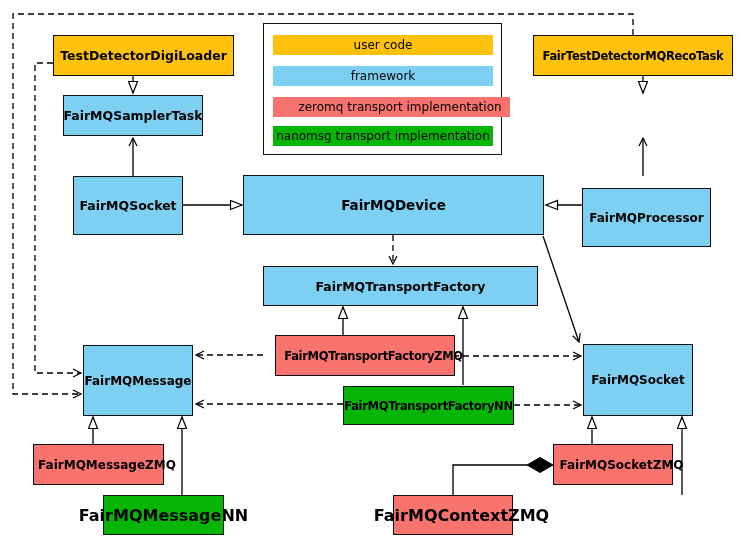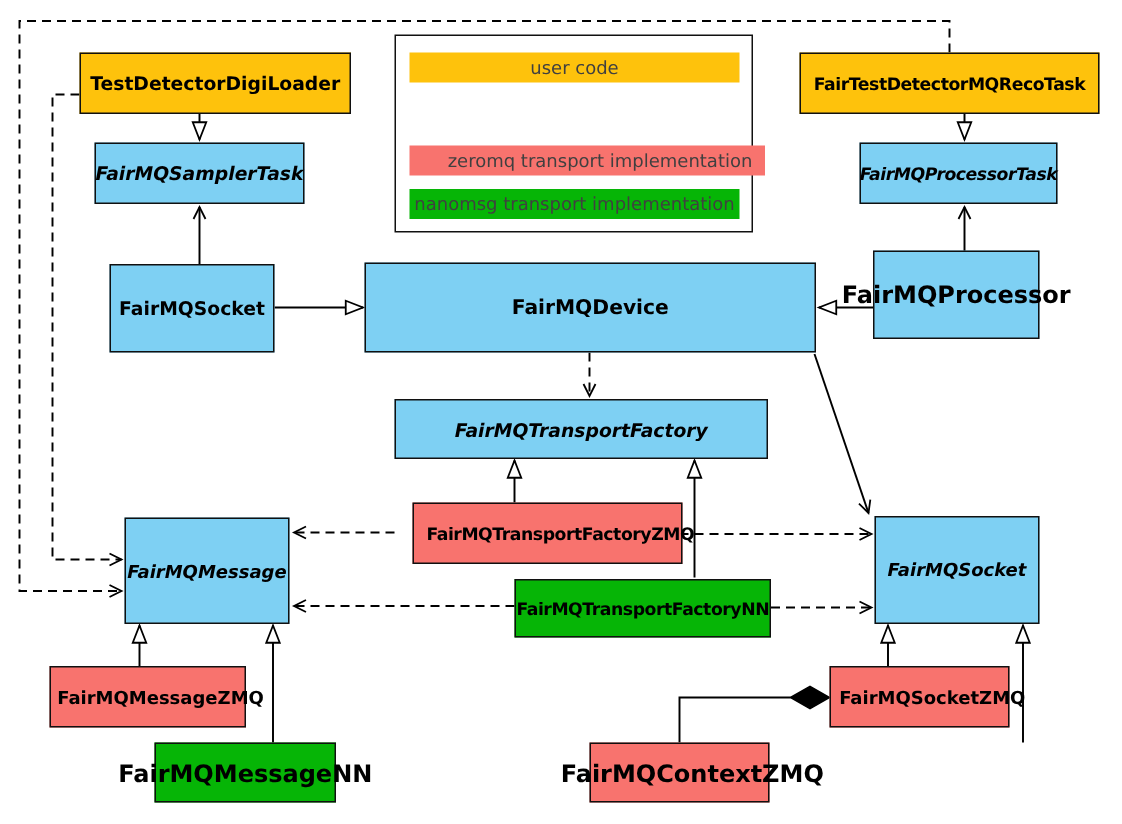--- a/index.html
+++ b/index.html
@@ -17,35 +17,35 @@
   #chev path{fill:none;stroke:var(--c-line,#000);stroke-width:1.2;}
   .diamond{fill:var(--c-line,#000);stroke:var(--c-line,#000);}
   .node{
     position:absolute;
     box-sizing:border-box;
     border:1.4px solid var(--c-node_border,#000);
     display:flex;align-items:center;justify-content:center;
     font-weight:bold;font-size:12.5px;color:#000000;
     white-space:nowrap;text-align:center;
   }
-  .node.abstract{font-style:italic;text-align:center;}
+  .node.abstract{text-align:center;}
   .node.tight{font-size:11.5px;letter-spacing:-0.3px;}
   .bg-user_code{background:var(--c-user_code);}
   .bg-framework{background:var(--c-framework);}
   .bg-zeromq{background:var(--c-zeromq);padding-left:17px;}
   .bg-nanomsg{background:var(--c-nanomsg);}
   .legend{
     position:absolute;left:263px;top:23px;width:239px;height:132px;
     box-sizing:border-box;border:1.5px solid var(--c-node_border,#000);
     background:#fff;
   }
   .legend-bar{
     position:absolute;left:9px;width:220px;height:20px;
     display:flex;align-items:center;justify-content:center;
-    font-size:12px;color:#404040;white-space:nowrap;
+    font-size:12px;color:#000000;white-space:nowrap;
   }
 </style>
 </head>
 <body>
 
 <div id="stage">
 
   <svg id="wires" viewBox="0 0 748 549" xmlns="http://www.w3.org/2000/svg">
     <defs>
       <marker id="tri" markerWidth="15" markerHeight="13" refX="12.5" refY="5.5" orient="auto" markerUnits="userSpaceOnUse">
@@ -78,39 +78,39 @@
     <line class="wire dashed" x1="514" y1="405" x2="581" y2="405" marker-end="url(#chev)"></line>
     <polyline class="wire dashed" points="53,63 35,63 35,373 81,373" marker-end="url(#chev)"></polyline>
     <polyline class="wire dashed" points="633,35 633,14 13,14 13,394 81,394" marker-end="url(#chev)"></polyline>
 
     <polyline class="wire" points="453,495 453,465 527,465"></polyline>
     <polygon class="diamond" points="527,465 540,457.5 553,465 540,472.5"></polygon>
   </svg>
 
   <div class="legend">
     <div class="legend-bar bg-user_code" style="top:11px">user code</div>
+    <div class="legend-bar bg-framework" style="top:42px">framework</div>
     <div class="legend-bar bg-zeromq" style="top:73px">zeromq transport implementation</div>
     <div class="legend-bar bg-nanomsg" style="top:102px">nanomsg transport implementation</div>
   </div>
 
   <div class="node bg-user_code" style="left:53px;top:35px;width:181px;height:41px">TestDetectorDigiLoader</div>
 
   <div class="node bg-user_code tight" style="left:533px;top:35px;width:200px;height:41px">FairTestDetectorMQRecoTask</div>
 
   <div class="node bg-framework abstract" style="left:63px;top:95px;width:140px;height:41px">FairMQSamplerTask</div>
 
-  <div class="node bg-framework abstract tight" style="left:573px;top:95px;width:132px;height:41px">FairMQProcessorTask</div>
 
   <div class="node bg-framework" style="left:73px;top:176px;width:110px;height:59px">FairMQSocket</div>
 
   <div class="node bg-framework" style="left:243px;top:175px;width:301px;height:60px;font-size:13.5px">FairMQDevice</div>
 
-  <div class="node bg-framework" style="left:582px;top:167px;width:111px;height:59px;font-size:16px">FairMQProcessor</div>
+  <div class="node bg-framework" style="left:582px;top:188px;width:129px;height:59px;font-size:12px">FairMQProcessor</div>
 
-  <div class="node bg-framework abstract" style="left:263px;top:266px;width:249px;height:40px">FairMQTransportFactory</div>
+  <div class="node bg-framework abstract" style="left:263px;top:266px;width:275px;height:40px">FairMQTransportFactory</div>
 
   <div class="node bg-zeromq tight" style="left:275px;top:335px;width:180px;height:41px">FairMQTransportFactoryZMQ</div>
 
   <div class="node bg-nanomsg tight" style="left:343px;top:386px;width:171px;height:39px">FairMQTransportFactoryNN</div>
 
   <div class="node bg-framework abstract" style="left:83px;top:345px;width:110px;height:71px;font-size:12px">FairMQMessage</div>
 
   <div class="node bg-framework abstract" style="left:583px;top:344px;width:110px;height:72px;font-size:12px">FairMQSocket</div>
 
   <div class="node bg-zeromq" style="left:33px;top:444px;width:131px;height:41px;font-size:12px">FairMQMessageZMQ</div>

